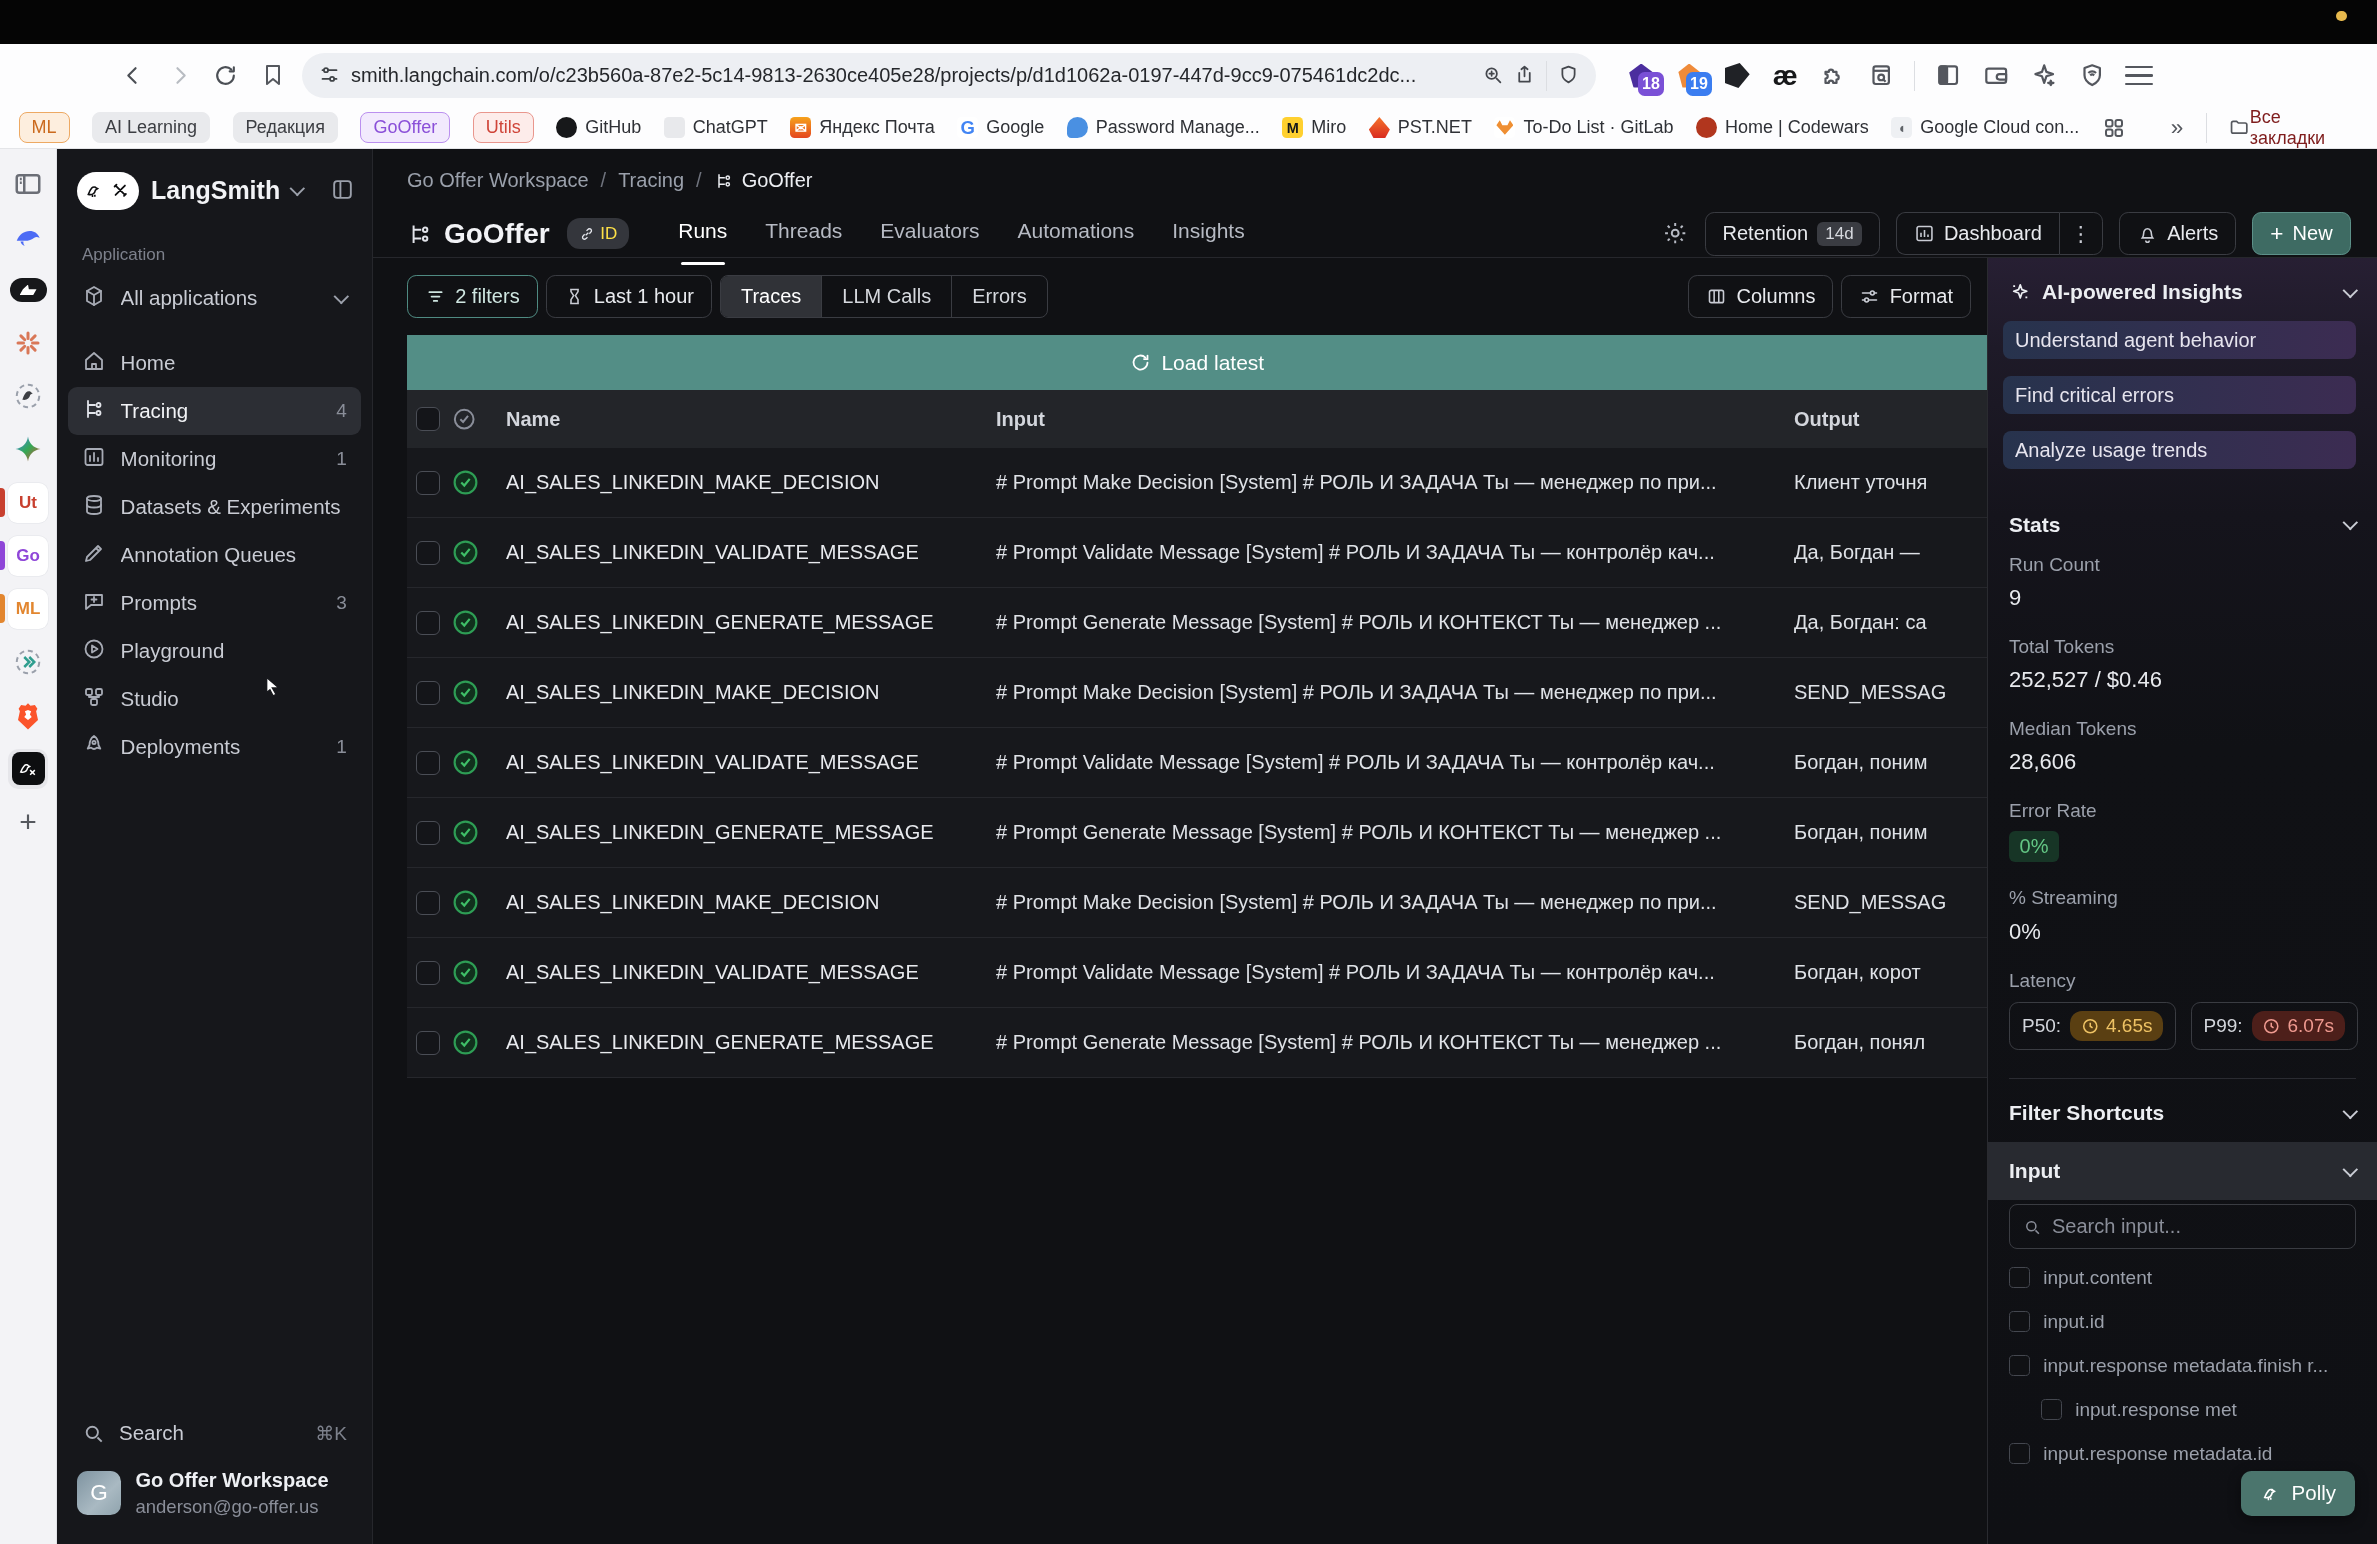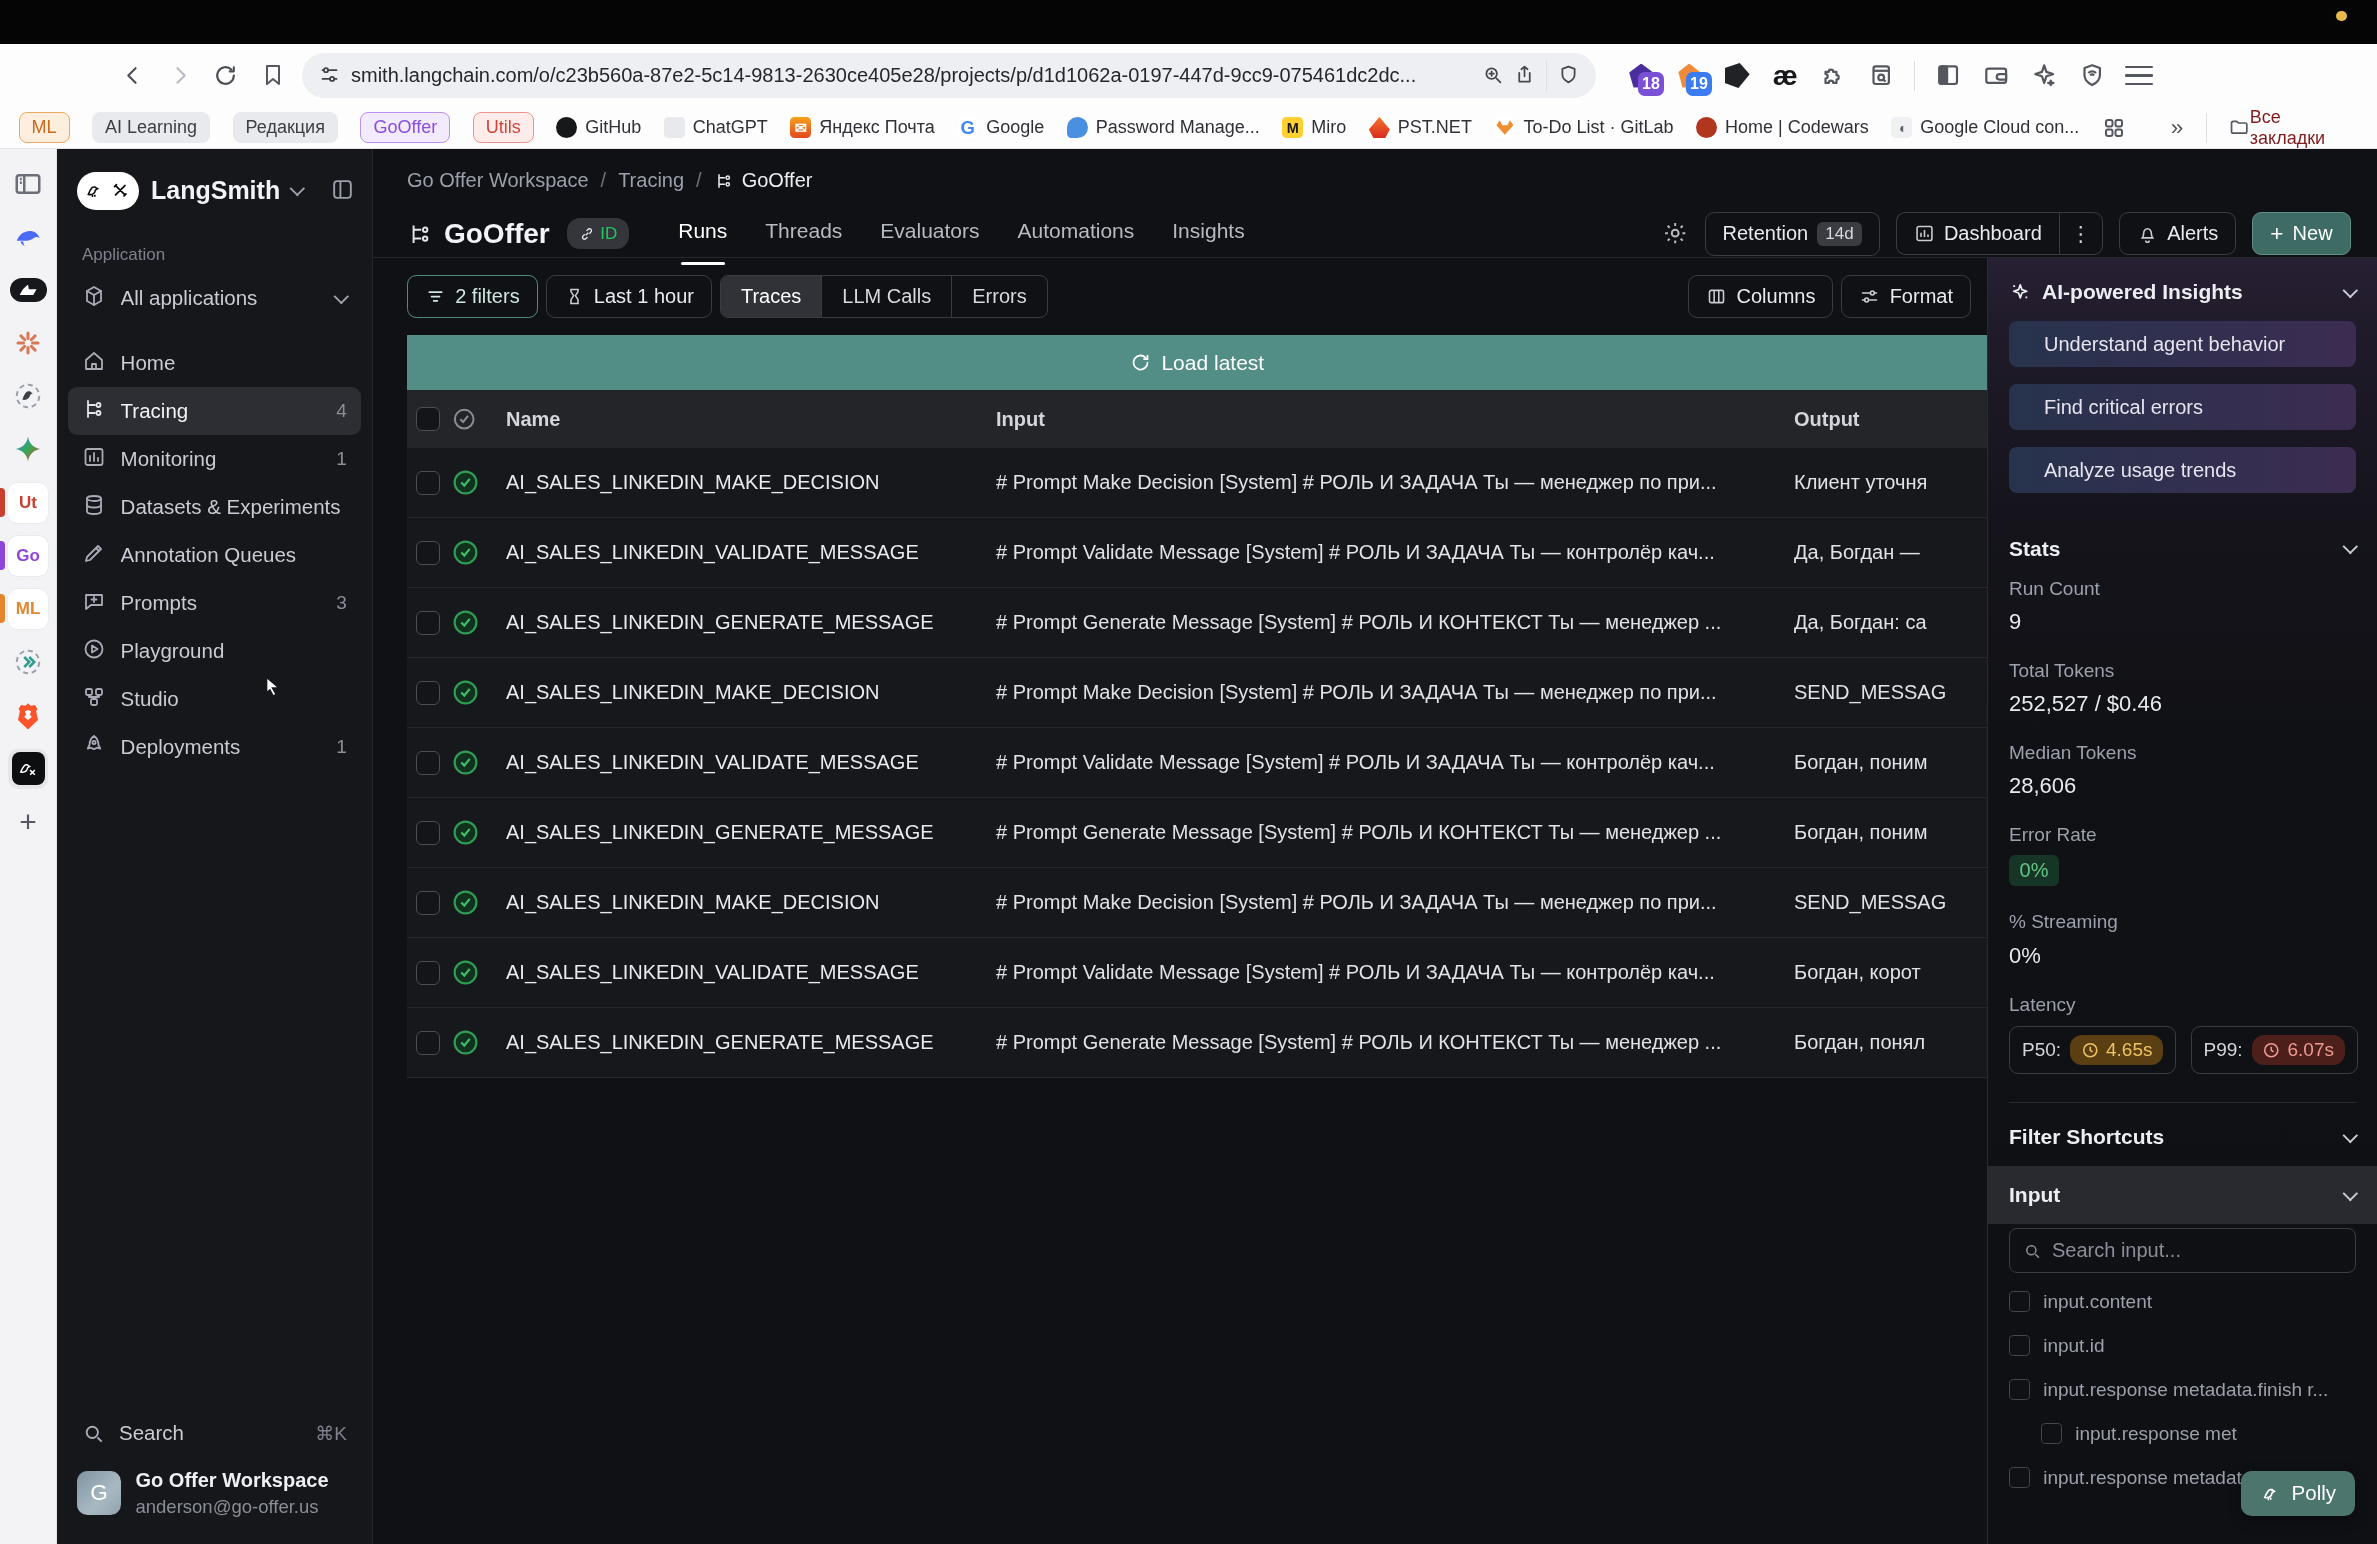--- a/index.html
+++ b/index.html
@@ -111,21 +111,21 @@
   .content { flex:1; display:flex; flex-direction:column; min-width:0; }
   .breadcrumb { display:flex; align-items:center; gap:12px; padding:20px 26.4px 4px 34px; font-size:20px; color:#9aa0ab; }
   .breadcrumb .cur { color:#eceef2; display:flex; align-items:center; gap:8px; }
   .breadcrumb svg { width:20px; height:20px; }
   .bc-sep { color:#6f737d; }
 
   .header-row { display:flex; align-items:center; padding:14.5px 26.4px 0 34px; }
   .title-wrap { display:flex; align-items:center; gap:10.6px; }
   .title-wrap svg { width:26.4px; height:26.4px; color:#e2e4ea; }
   .page-title { font-size:28px; font-weight:650; color:#f2f3f6; }
-  .id-chip { display:flex; align-items:center; gap:5.3px; background:#34363c; border-radius:13.2px; padding:5.3px 12px; font-size:17px; color:#22c55e; margin-left:6.6px; }
+  .id-chip { display:flex; align-items:center; gap:5.3px; background:#34363c; border-radius:13.2px; padding:5.3px 12px; font-size:17px; color:#fde047; margin-left:6.6px; }
   .id-chip svg { width:16px; height:16px; }
   .tabs { display:flex; gap:38px; margin-left:49px; font-size:21px; color:#b6bac3; }
   .tab { padding-bottom:22.5px; position:relative; top:8px; }
   .tab.active { color:#fff; }
   .tab.active::after { content:""; position:absolute; left:2.6px; right:2.6px; bottom:0; height:3.3px; background:#fff; border-radius:2px; }
   .hdr-actions { margin-left:auto; display:flex; align-items:center; gap:16px; }
   .hdr-actions .gear { color:#b6bac3; } .gear svg{ width:26.4px; height:26.4px; }
   .btn { display:flex; align-items:center; gap:9.2px; border:1.3px solid #3a3c42; border-radius:9.2px; padding:9.2px 17px; font-size:20px; color:#e8eaee; background:transparent; white-space:nowrap; }
   .btn svg { width:21px; height:21px; color:#c9ccd4; }
   .mini-badge { background:#3a3c42; border-radius:6px; padding:2px 8px; font-size:17px; color:#d6d9de; }
@@ -164,21 +164,21 @@
   .ok-ico circle { fill:#11301d; stroke:#2e9e55; }
   .table-rest { flex:1; background:#101114; }
 
   
   .panel { width:390px; border-left:0.7px solid #2a2b30; position:relative; overflow:hidden;
     background:linear-gradient(180deg,#271f33 0%,#1e1a28 7%,#15141c 20%,#101115 38%,#0f1014 100%); }
   .panel-pad { padding:0 21px; }
   .sec-head { display:flex; align-items:center; gap:10.6px; font-size:21px; font-weight:600; color:#eceef2; padding:22.5px 21px 17px 21px; }
   .sec-head svg { width:22.5px; height:22.5px; }
   .sec-head .chev { margin-left:auto; border-color:#c9ccd4; }
-  .insight-btn { height:46px; border-radius:8px; background:linear-gradient(90deg,#27334d 0%,#3c2c52 100%); display:flex; align-items:center; padding:0 35px; font-size:20px; color:#e6e4ee; margin:0 21px 17px 21px; }
+  .insight-btn { height:38px; border-radius:8px; background:linear-gradient(90deg,#27334d 0%,#3c2c52 100%); display:flex; align-items:center; padding:0 12px; font-size:20px; color:#e6e4ee; margin:0 21px 17px 15px; }
   .stat-label { font-size:19px; color:#9ba0ab; margin-top:25px; }
   .stat-value { font-size:22px; color:#e8eaee; margin-top:9.2px; }
   .badge-green { display:inline-block; background:#173526; color:#63c584; border-radius:6px; padding:4px 10.6px; font-size:20px; }
   .lat-row { display:flex; gap:14.5px; margin-top:10.6px; }
   .lat-chip { display:flex; align-items:center; gap:9.2px; border:1.3px solid #3a3c42; border-radius:9.2px; padding:8px 12px; font-size:19px; color:#d3d6dc; }
   .lat-pill { display:flex; align-items:center; gap:6.6px; border-radius:12px; padding:4px 10.6px; font-size:19px; }
   .lat-pill svg { width:18.5px; height:18.5px; }
   .pill-amber { background:#5a3f12; color:#eec264; }
   .pill-red { background:#4d1f1a; color:#ef9a90; }
   .panel-div { height:0.7px; background:#2a2b31; margin-top:28px; }

